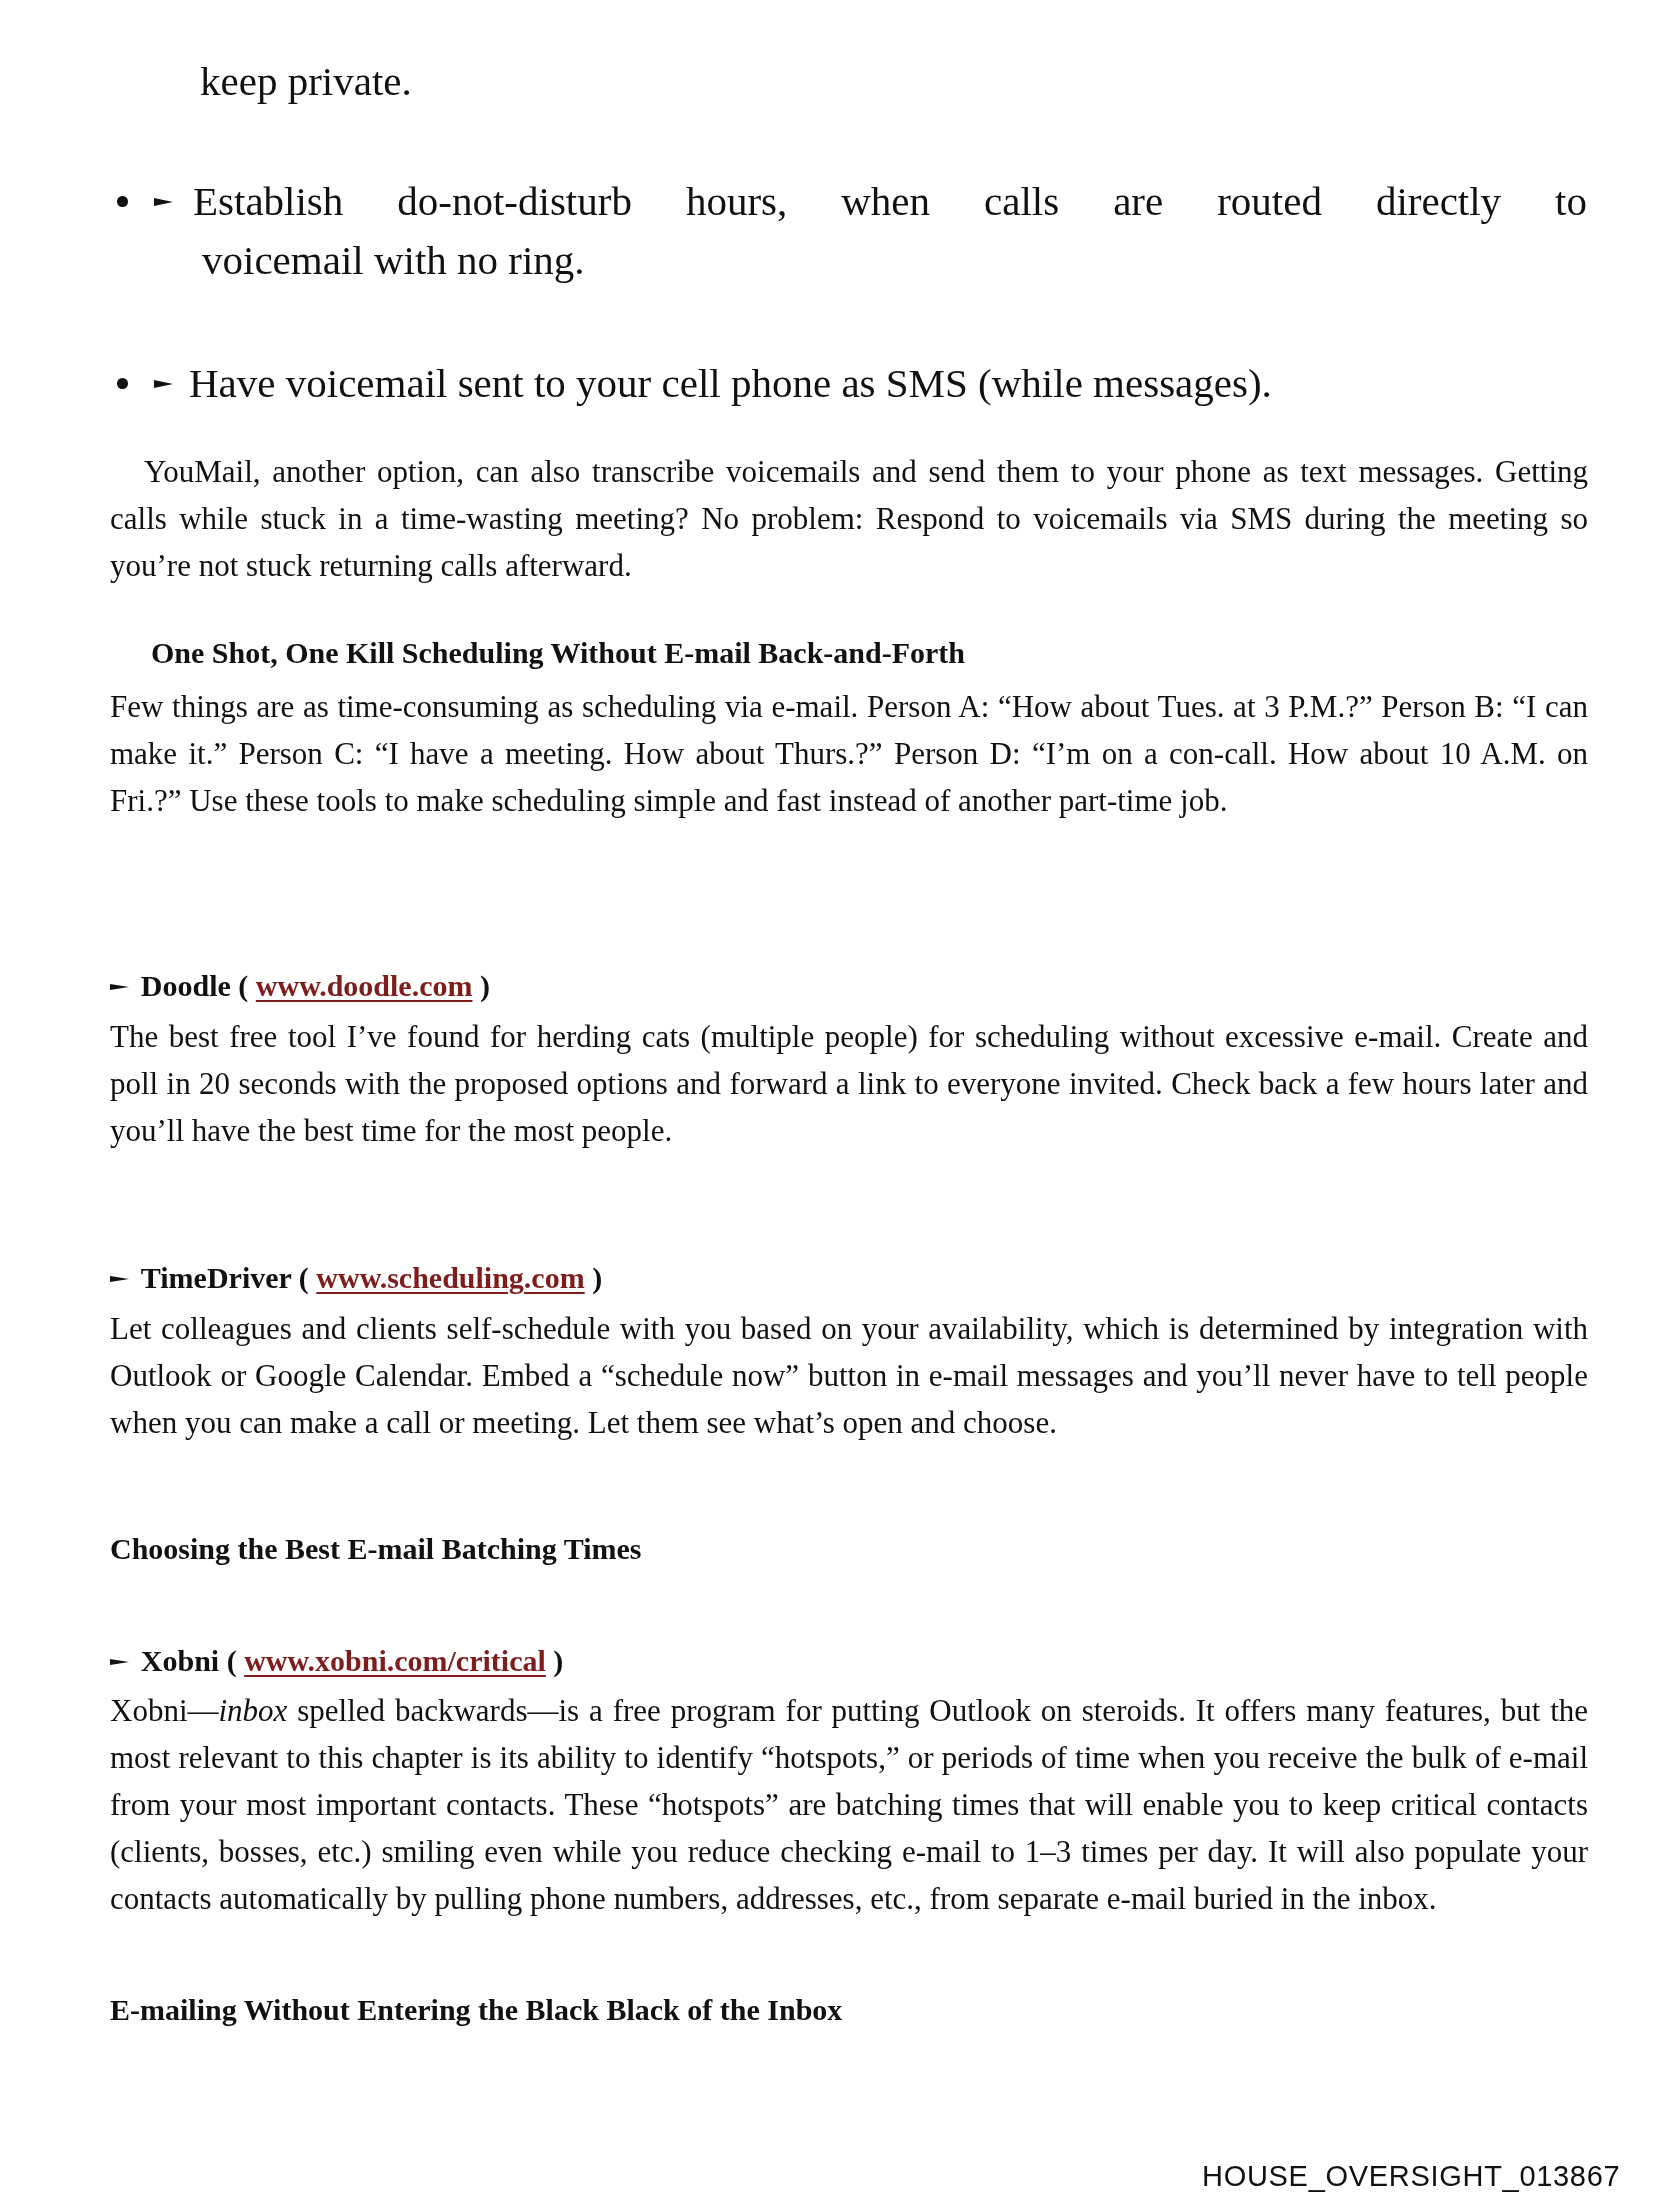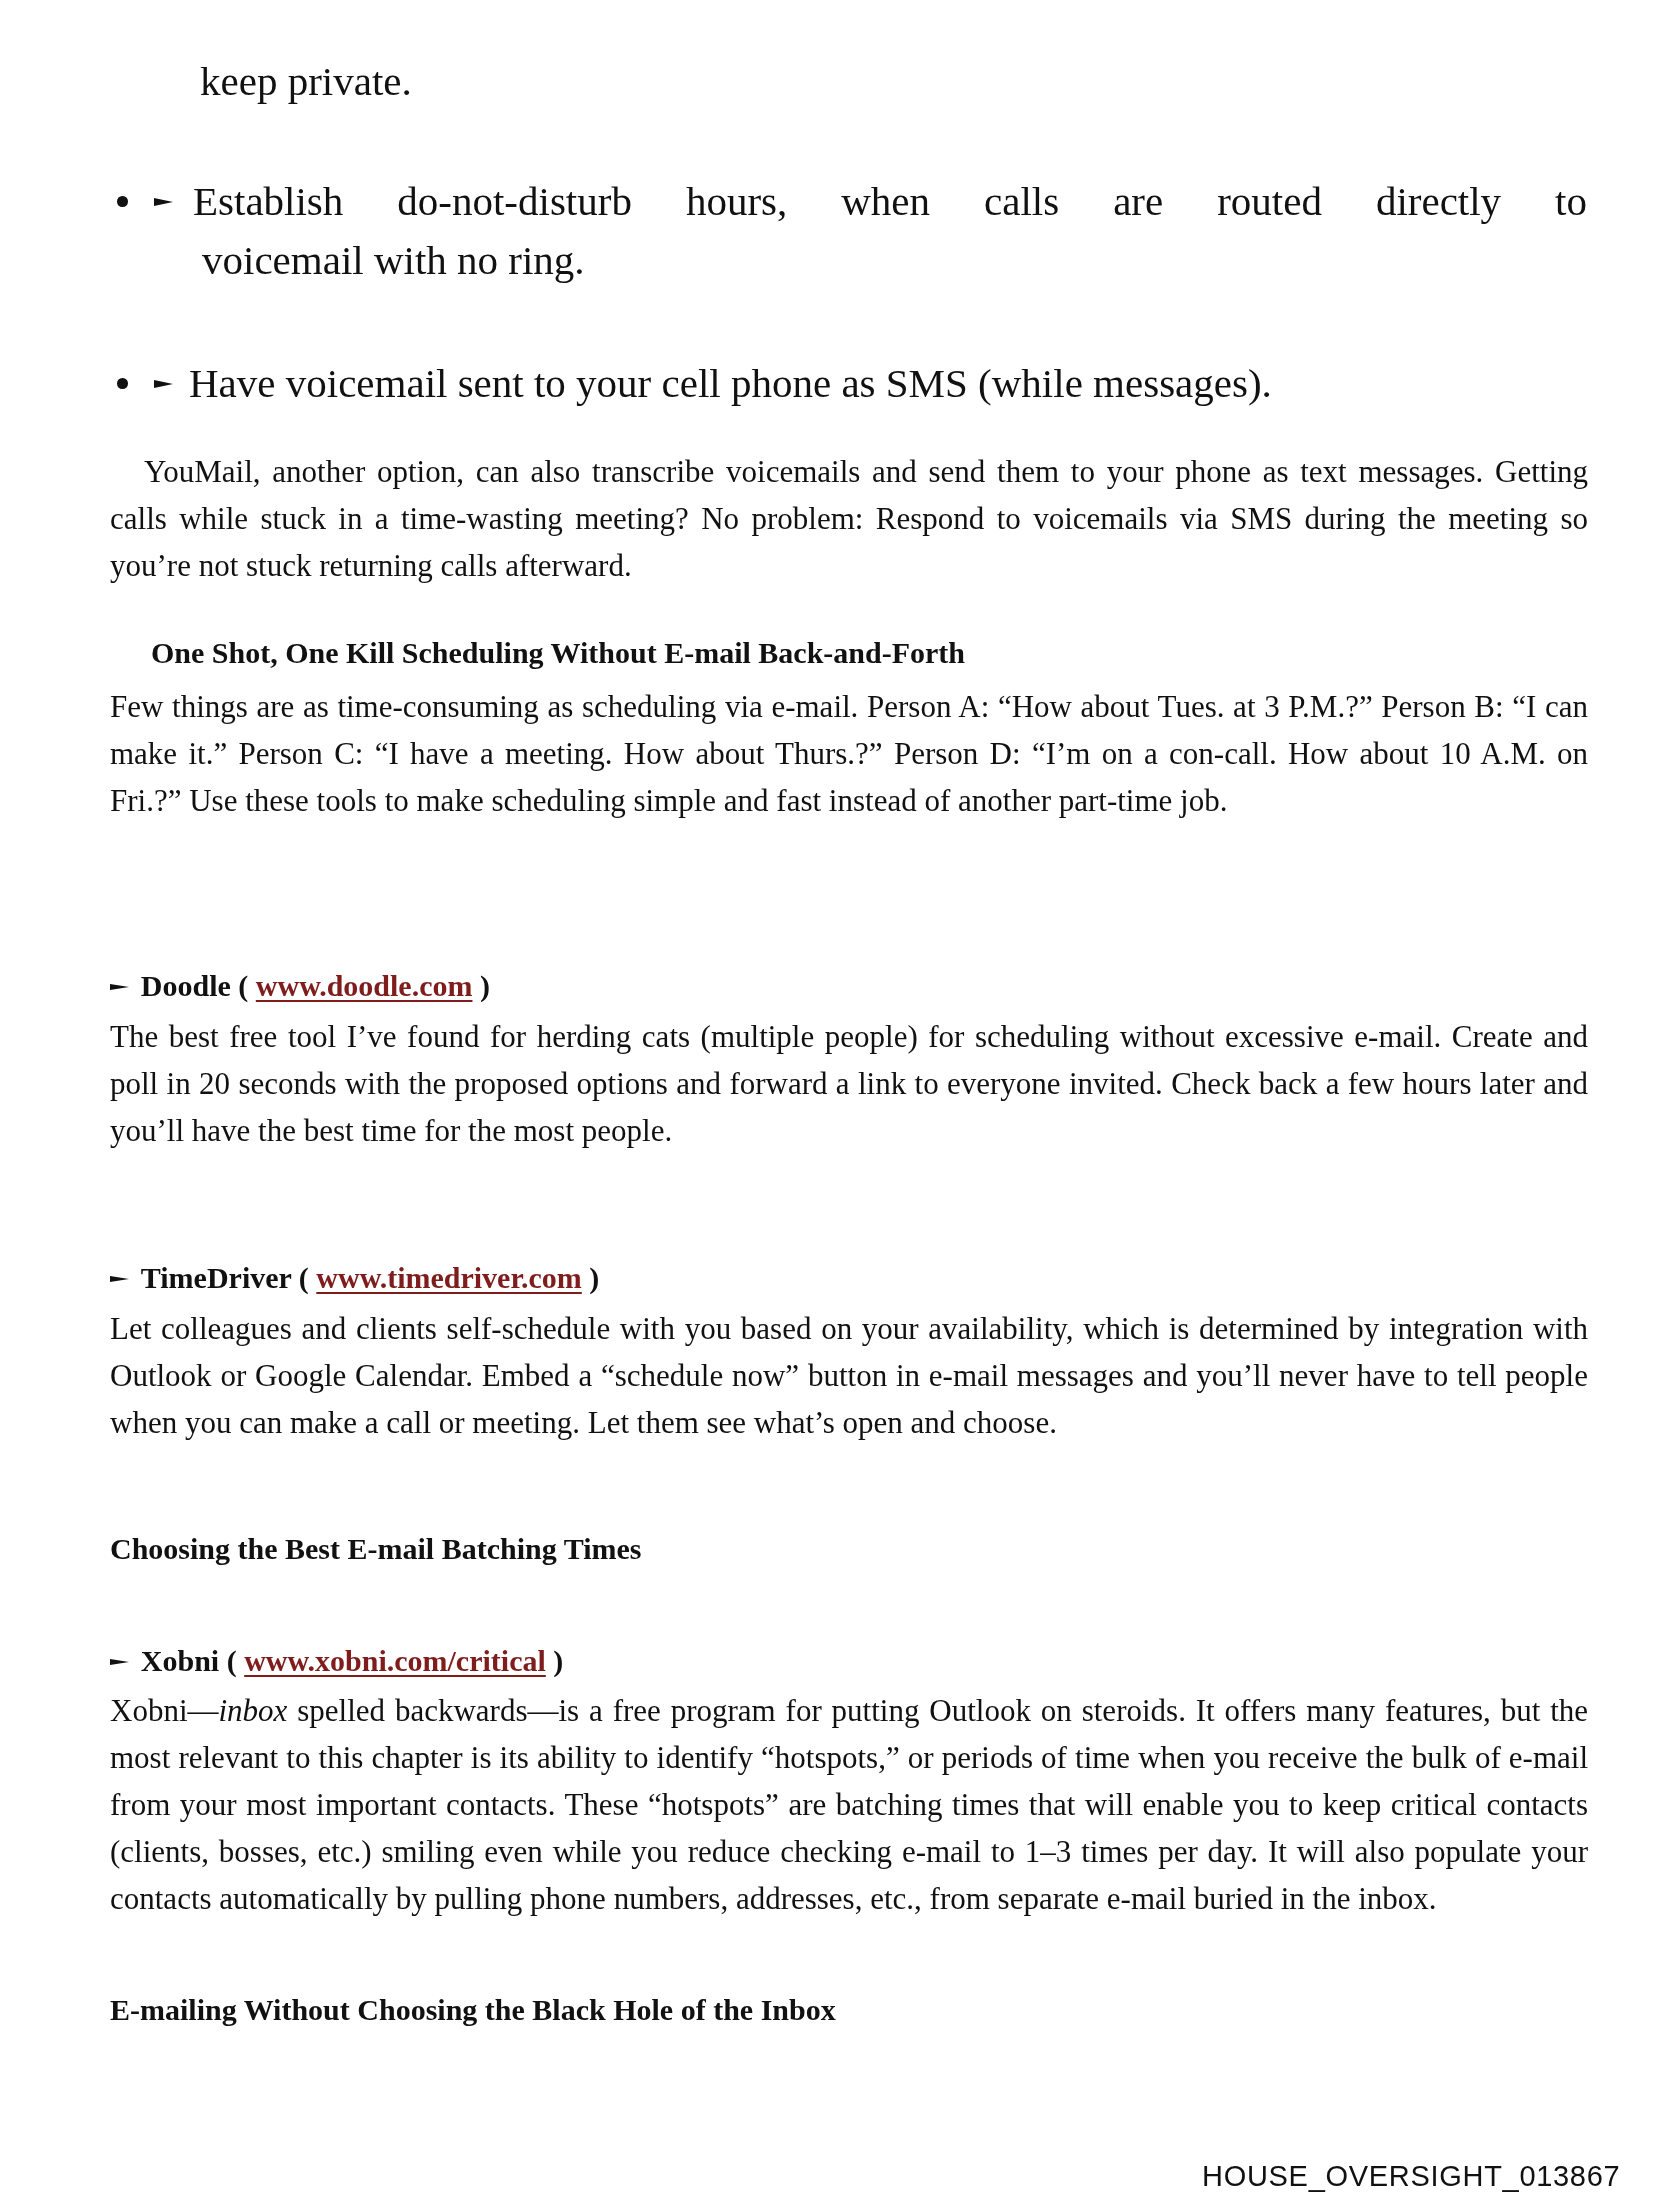--- a/index.html
+++ b/index.html
@@ -52,31 +52,31 @@
   <span class="arrow-small"></span><span>Doodle</span>
   <span>(</span>
   <a class="link">www.doodle.com</a>
   <span>)</span>
 </div>
 <div class="abs body" style="left:110px; top:1013px; width:1478px;">The best free tool I’ve found for herding cats (multiple people) for scheduling without excessive e-mail. Create and poll in 20 seconds with the proposed options and forward a link to everyone invited. Check back a few hours later and you’ll have the best time for the most people.</div>
 
 <div class="abs heading" style="left:110px; top:1259px;">
   <span class="arrow-small"></span><span>TimeDriver</span>
   <span>(</span>
-  <a class="link">www.timedriver.com</a>
+  <a class="link">www.scheduling.com</a>
   <span>)</span>
 </div>
 <div class="abs body" style="left:110px; top:1305px; width:1478px;">Let colleagues and clients self-schedule with you based on your availability, which is determined by integration with Outlook or Google Calendar. Embed a “schedule now” button in e-mail messages and you’ll never have to tell people when you can make a call or meeting. Let them see what’s open and choose.</div>
 
 <div class="abs heading" style="left:110px; top:1530px;">Choosing the Best E-mail Batching Times</div>
 
 <div class="abs heading" style="left:110px; top:1642px;">
   <span class="arrow-small"></span><span>Xobni</span>
   <span>(</span>
   <a class="link">www.xobni.com/critical</a>
   <span>)</span>
 </div>
 <div class="abs body" style="left:110px; top:1687px; width:1478px;"><span>Xobni—</span><em>inbox</em><span> spelled backwards—is a free program for putting Outlook on steroids. It offers many features, but the most relevant to this chapter is its ability to identify “hotspots,” or periods of time when you receive the bulk of e-mail from your most important contacts. These “hotspots” are batching times that will enable you to keep critical contacts (clients, bosses, etc.) smiling even while you reduce checking e-mail to 1–3 times per day. It will also populate your contacts automatically by pulling phone numbers, addresses, etc., from separate e-mail buried in the inbox.</span></div>
 
-<div class="abs heading" style="left:110px; top:1991px;">E-mailing Without Choosing the Black Hole of the Inbox</div>
+<div class="abs heading" style="left:110px; top:1991px;">E-mailing Without Entering the Black Black of the Inbox</div>
 
 <div class="abs footer" style="left:1202px; top:2160px;">HOUSE_OVERSIGHT_013867</div>
 
 
 </body></html>

